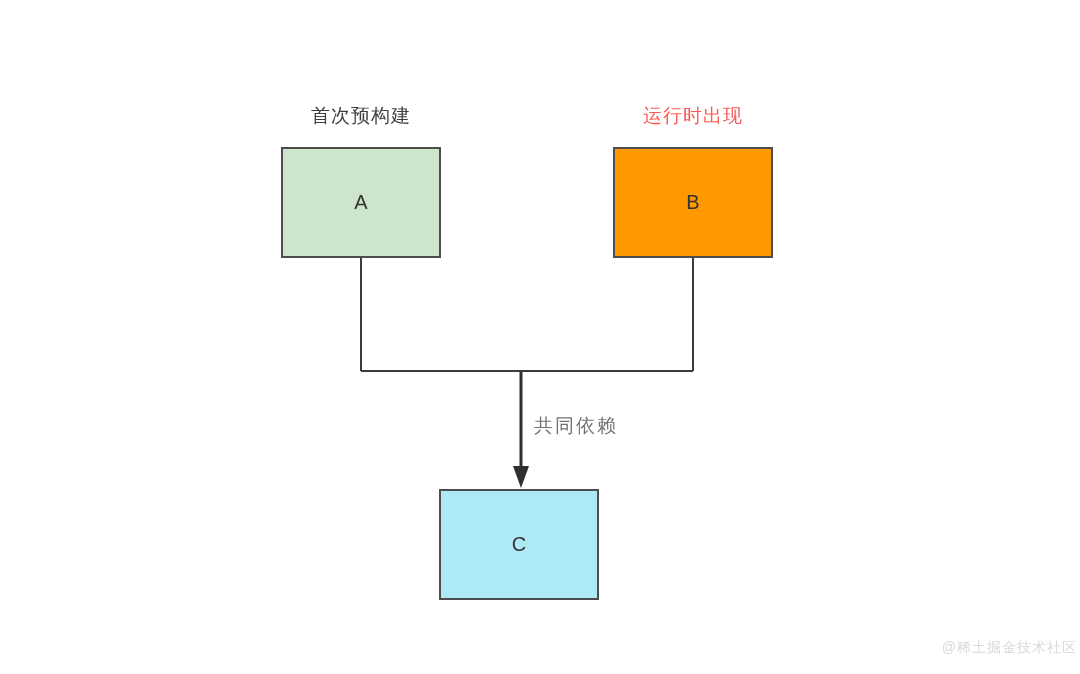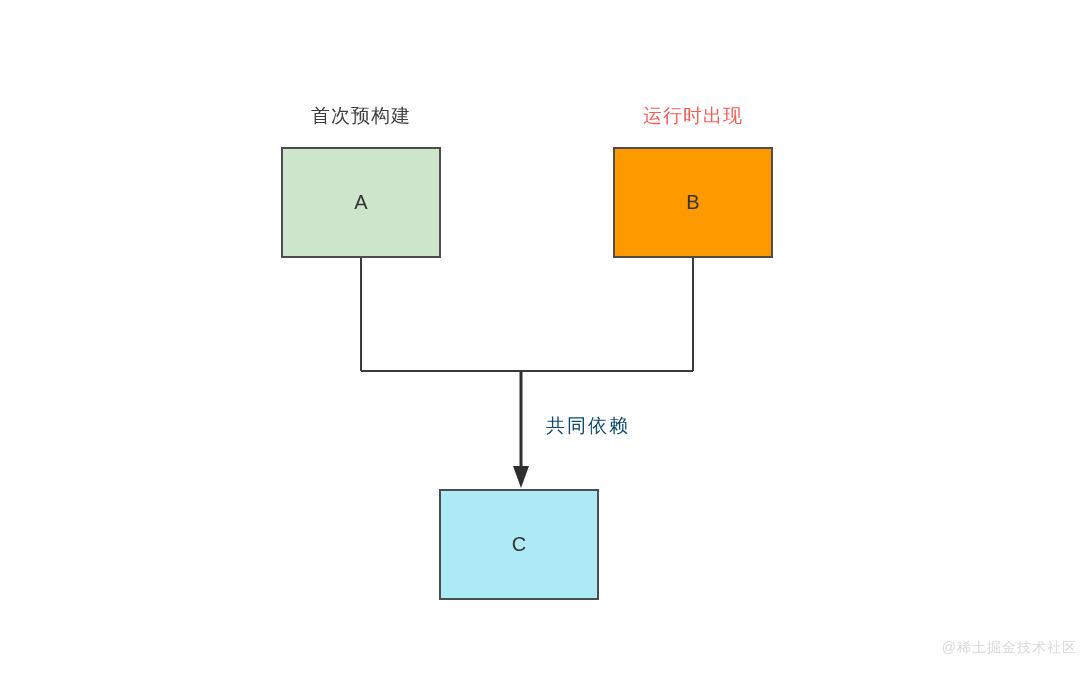--- a/index.html
+++ b/index.html
@@ -40,25 +40,25 @@
     text-align: center;
     font-size: 19px;
     letter-spacing: 1px;
     color: #3f3f3f;
     white-space: nowrap;
   }
   .caption-a { left: 281px; }
   .caption-b { left: 613px; }
   .edge-label {
     position: absolute;
-    left: 546px;
+    left: 534px;
     top: 413px;
     font-size: 19px;
     letter-spacing: 2px;
-    color: #0c4a6e;
+    color: #737373;
     white-space: nowrap;
   }
   .watermark {
     position: absolute;
     right: 3px;
     top: 639px;
     font-size: 14px;
     letter-spacing: 1px;
     color: #d9d9d9;
     white-space: nowrap;

